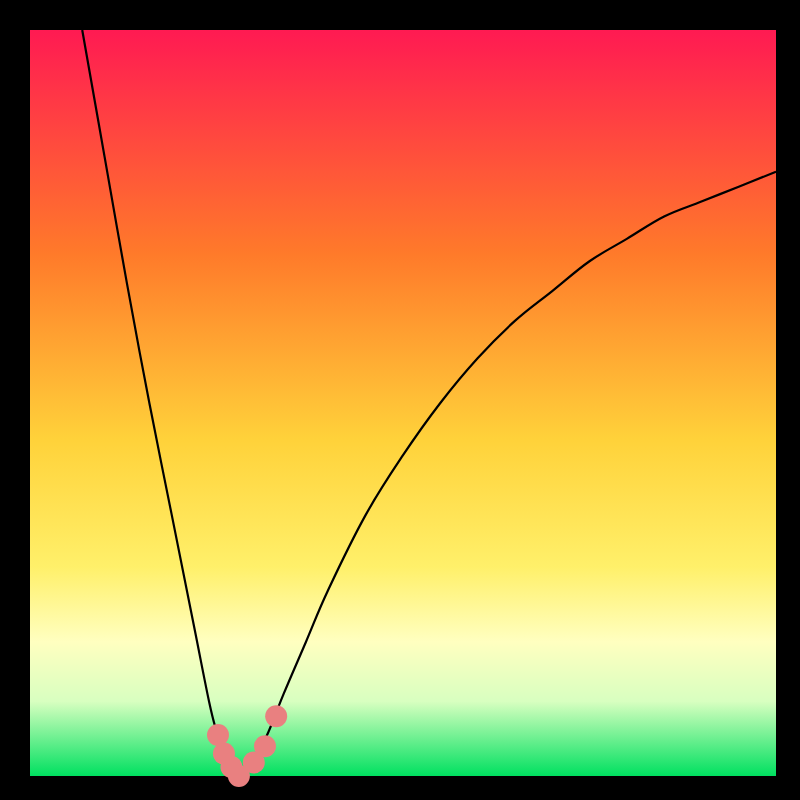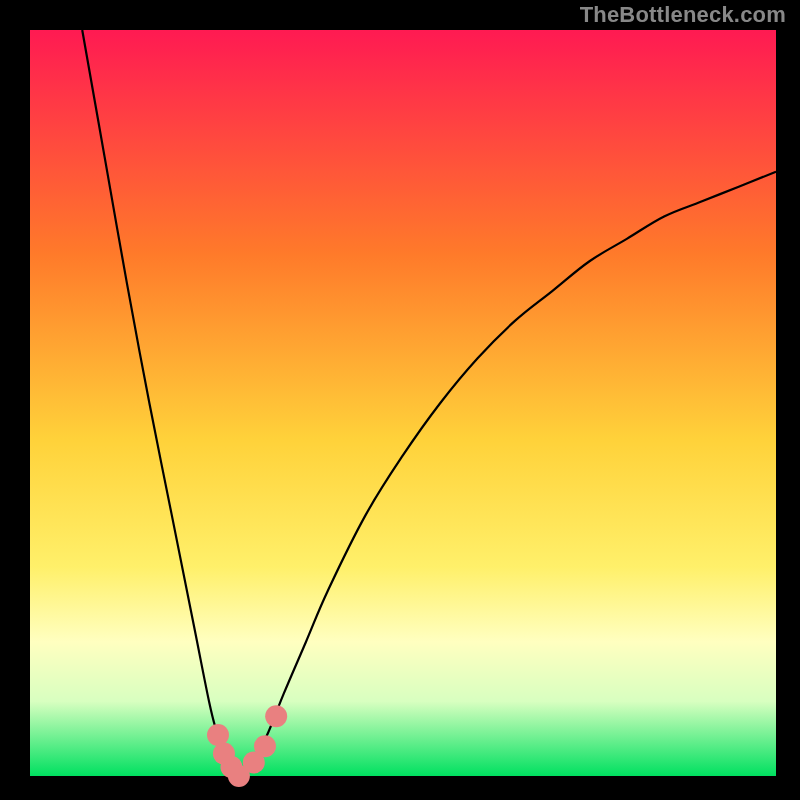--- a/index.html
+++ b/index.html
@@ -30,21 +30,20 @@
   svg.plot {
     position: absolute;
     left: 0;
     top: 0;
   }
 </style>
 </head>
 <body>
 
 <div class="wrap">
-  <div class="attribution">TheBottleneck.com</div>
 
   <svg class="plot" width="800" height="800" viewBox="0 0 800 800">
     <defs>
       <linearGradient id="bg-grad" x1="0" y1="0" x2="0" y2="1">
       <stop offset="0.0%" stop-color="#ff1a52"></stop>
           <stop offset="30.0%" stop-color="#ff7a2a"></stop>
           <stop offset="55.0%" stop-color="#ffd23a"></stop>
           <stop offset="72.0%" stop-color="#fff06a"></stop>
           <stop offset="82.0%" stop-color="#ffffc0"></stop>
           <stop offset="90.0%" stop-color="#d8ffc0"></stop>

